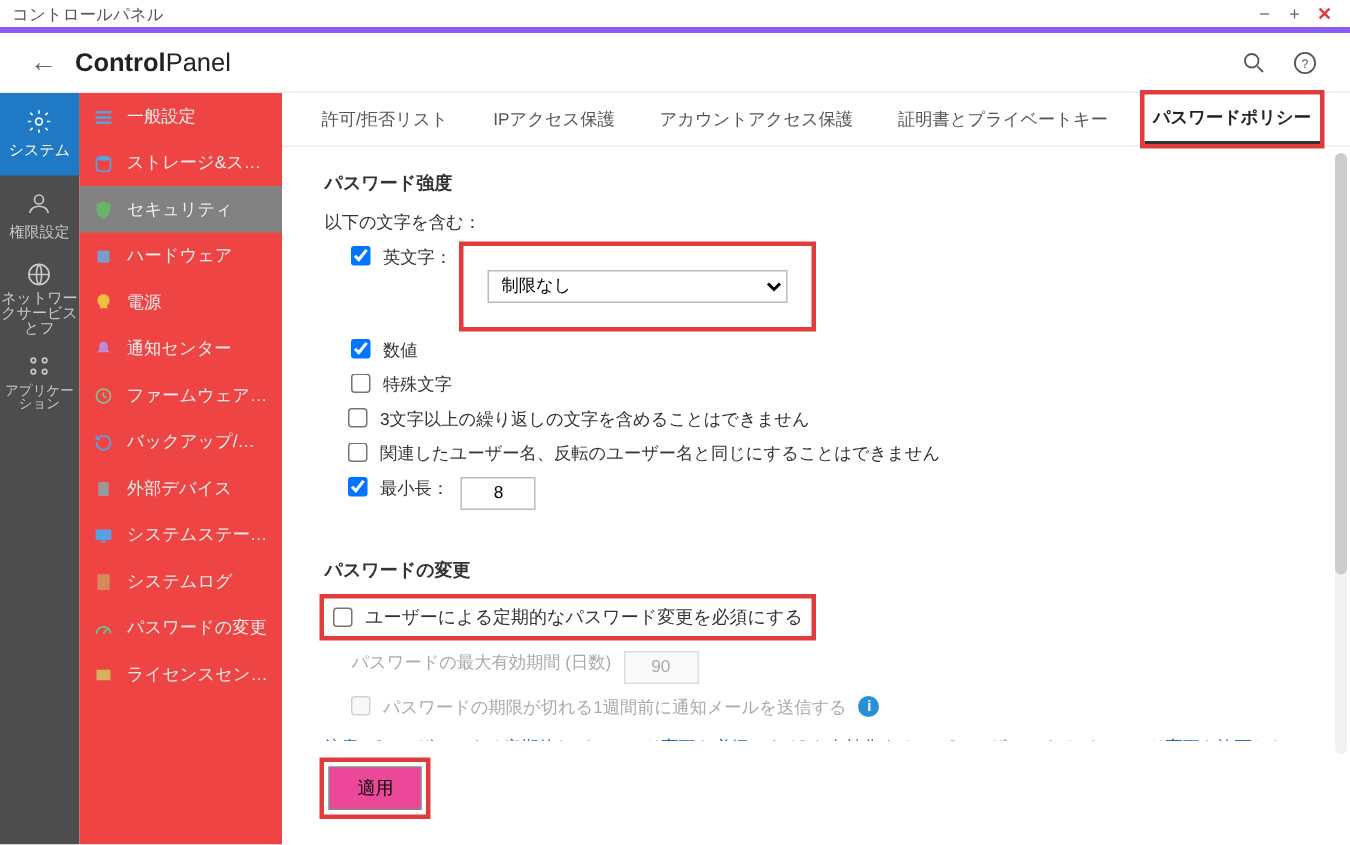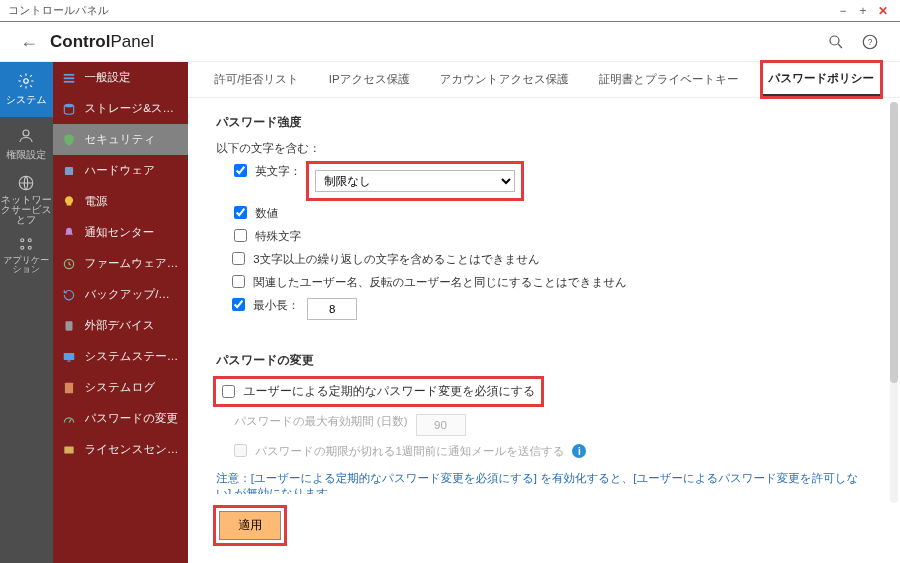--- a/index.html
+++ b/index.html
@@ -1,19 +1,19 @@
 <!DOCTYPE html>
 <html><head>
 <meta charset="utf-8">
 <style>
 * { margin: 0; padding: 0; box-sizing: border-box; font-family: "Hiragino Sans", "Meiryo", sans-serif; }
 body { width: 900px; height: 563px; background: #fff; overflow: hidden; font-size: 12px; color: #333; }
 
 
-.titlebar { height: 22px; background: #fff; border-bottom: 1px solid #8b5cf6; display: flex; align-items: center; padding: 0 8px; }
+.titlebar { height: 22px; background: #fff; border-bottom: 4px solid #8b5cf6; display: flex; align-items: center; padding: 0 8px; }
 .titlebar .title { flex: 1; font-size: 11px; color: #555; }
 .titlebar .tbtn { width: 18px; height: 18px; display: flex; align-items: center; justify-content: center; cursor: pointer; margin-left: 2px; color: #666; }
 .titlebar .close { color: #e03c3c; font-weight: bold; }
 
 
 .header { height: 40px; display: flex; align-items: center; padding: 0 20px; border-bottom: 1px solid #eee; }
 .header .back { font-size: 18px; color: #666; margin-right: 12px; cursor: pointer; }
 .header .brand { font-size: 17px; color: #222; font-weight: 400; }
 .header .brand b { font-weight: 700; }
 .header .spacer { flex: 1; }
@@ -23,21 +23,21 @@
 
 .body { display: flex; height: calc(100% - 62px); }
 
 
 .rail { width: 60px; background: #4d4d4d; display: flex; flex-direction: column; }
 .rail .ritem { height: 55px; display: flex; flex-direction: column; align-items: center; justify-content: center; cursor: pointer; color: #c8c8c8; font-size: 10px; gap: 3px; }
 .rail .ritem.sel { background: #2079c5; color: #fff; }
 .rail .ritem svg { width: 18px; height: 18px; }
 
 
-.sidebar { width: 155px; background: #7f1d1d; color: #eee; overflow-y: auto; }
+.sidebar { width: 155px; background: #ef4444; color: #eee; overflow-y: auto; }
 .sidebar .sitem { height: 31px; display: flex; align-items: center; padding: 0 8px; cursor: pointer; font-size: 11.5px; gap: 8px; }
 .sidebar .sitem.sel { background: #828282; }
 .sidebar .sitem .sicon { width: 16px; height: 16px; display: flex; align-items: center; justify-content: center; flex-shrink: 0; }
 .sidebar .sitem .sicon svg { width: 14px; height: 14px; }
 .sidebar .sitem .slabel { white-space: nowrap; overflow: hidden; text-overflow: ellipsis; }
 
 
 .main { flex: 1; display: flex; flex-direction: column; position: relative; }
 .tabs { height: 36px; display: flex; align-items: center; justify-content: flex-end; padding: 0 20px; gap: 18px; border-bottom: 1px solid #eee; }
 .tabs .tab { font-size: 11.5px; color: #555; padding: 8px 6px; cursor: pointer; white-space: nowrap; }
@@ -45,29 +45,29 @@
 .tabs .tab.hl { outline: 3px solid #e03c3c; }
 
 .content { padding: 16px 28px; flex: 1; overflow-y: auto; position: relative; }
 .section-title { font-size: 12px; font-weight: 700; margin-bottom: 10px; }
 .desc { font-size: 11.5px; color: #444; margin-bottom: 14px; }
 .sub { font-size: 11.5px; color: #333; margin-bottom: 8px; }
 .row { display: flex; font-size: 11.5px; margin-bottom: 8px; padding-left: 18px; gap: 8px; }
 .row input[type=checkbox] { width: 13px; height: 13px; }
 .row.top { padding-left: 0; margin-left: 16px; }
 .sel-box { width: 200px; height: 22px; border: 1px solid #bbb; font-size: 11.5px; padding: 2px 4px; background: #fff; }
-.sel-wrap { display: inline-block; outline: 3px solid #e03c3c; padding: 6px; }
+.sel-wrap { display: inline-block; outline: 3px solid #e03c3c; padding: 16px; }
 .txt-in { width: 50px; height: 22px; border: 1px solid #bbb; padding: 2px 6px; font-size: 11.5px; text-align: center; }
 .hl-box { outline: 3px solid #e03c3c; padding: 4px 6px; display: inline-flex; gap: 8px; }
 .disabled { color: #aaa; }
 .disabled .txt-in { border-color: #ddd; color: #aaa; }
 .info-icon { display:inline-flex; width:14px; height:14px; border-radius:50%; background:#2a8fd6; color:#fff; align-items:center; justify-content:center; font-size:10px; font-weight:bold; }
 .note { font-size: 11.5px; color: #2a6fb5; margin-top: 12px; }
 .footer { padding: 14px 28px 20px; }
-.btn { border: 1px solid #888; background: #fdba74; padding: 5px 18px; font-size: 12px; cursor: pointer; }
+.btn { border: 1px solid #888; background: #ec4899; padding: 5px 18px; font-size: 12px; cursor: pointer; }
 .btn-wrap { display: inline-block; outline: 3px solid #e03c3c; padding: 3px; }
 .vscroll { position: absolute; right: 2px; top: 40px; bottom: 60px; width: 8px; background: #f2f2f2; border-radius: 4px; }
 .vscroll .thumb { position: absolute; top: 0; width: 8px; height: 70%; background: #ccc; border-radius: 4px; }
 </style>
 </head>
 <body>
 
 <div class="titlebar">
   <span class="title">コントロールパネル</span>
   <span class="tbtn">−</span>

